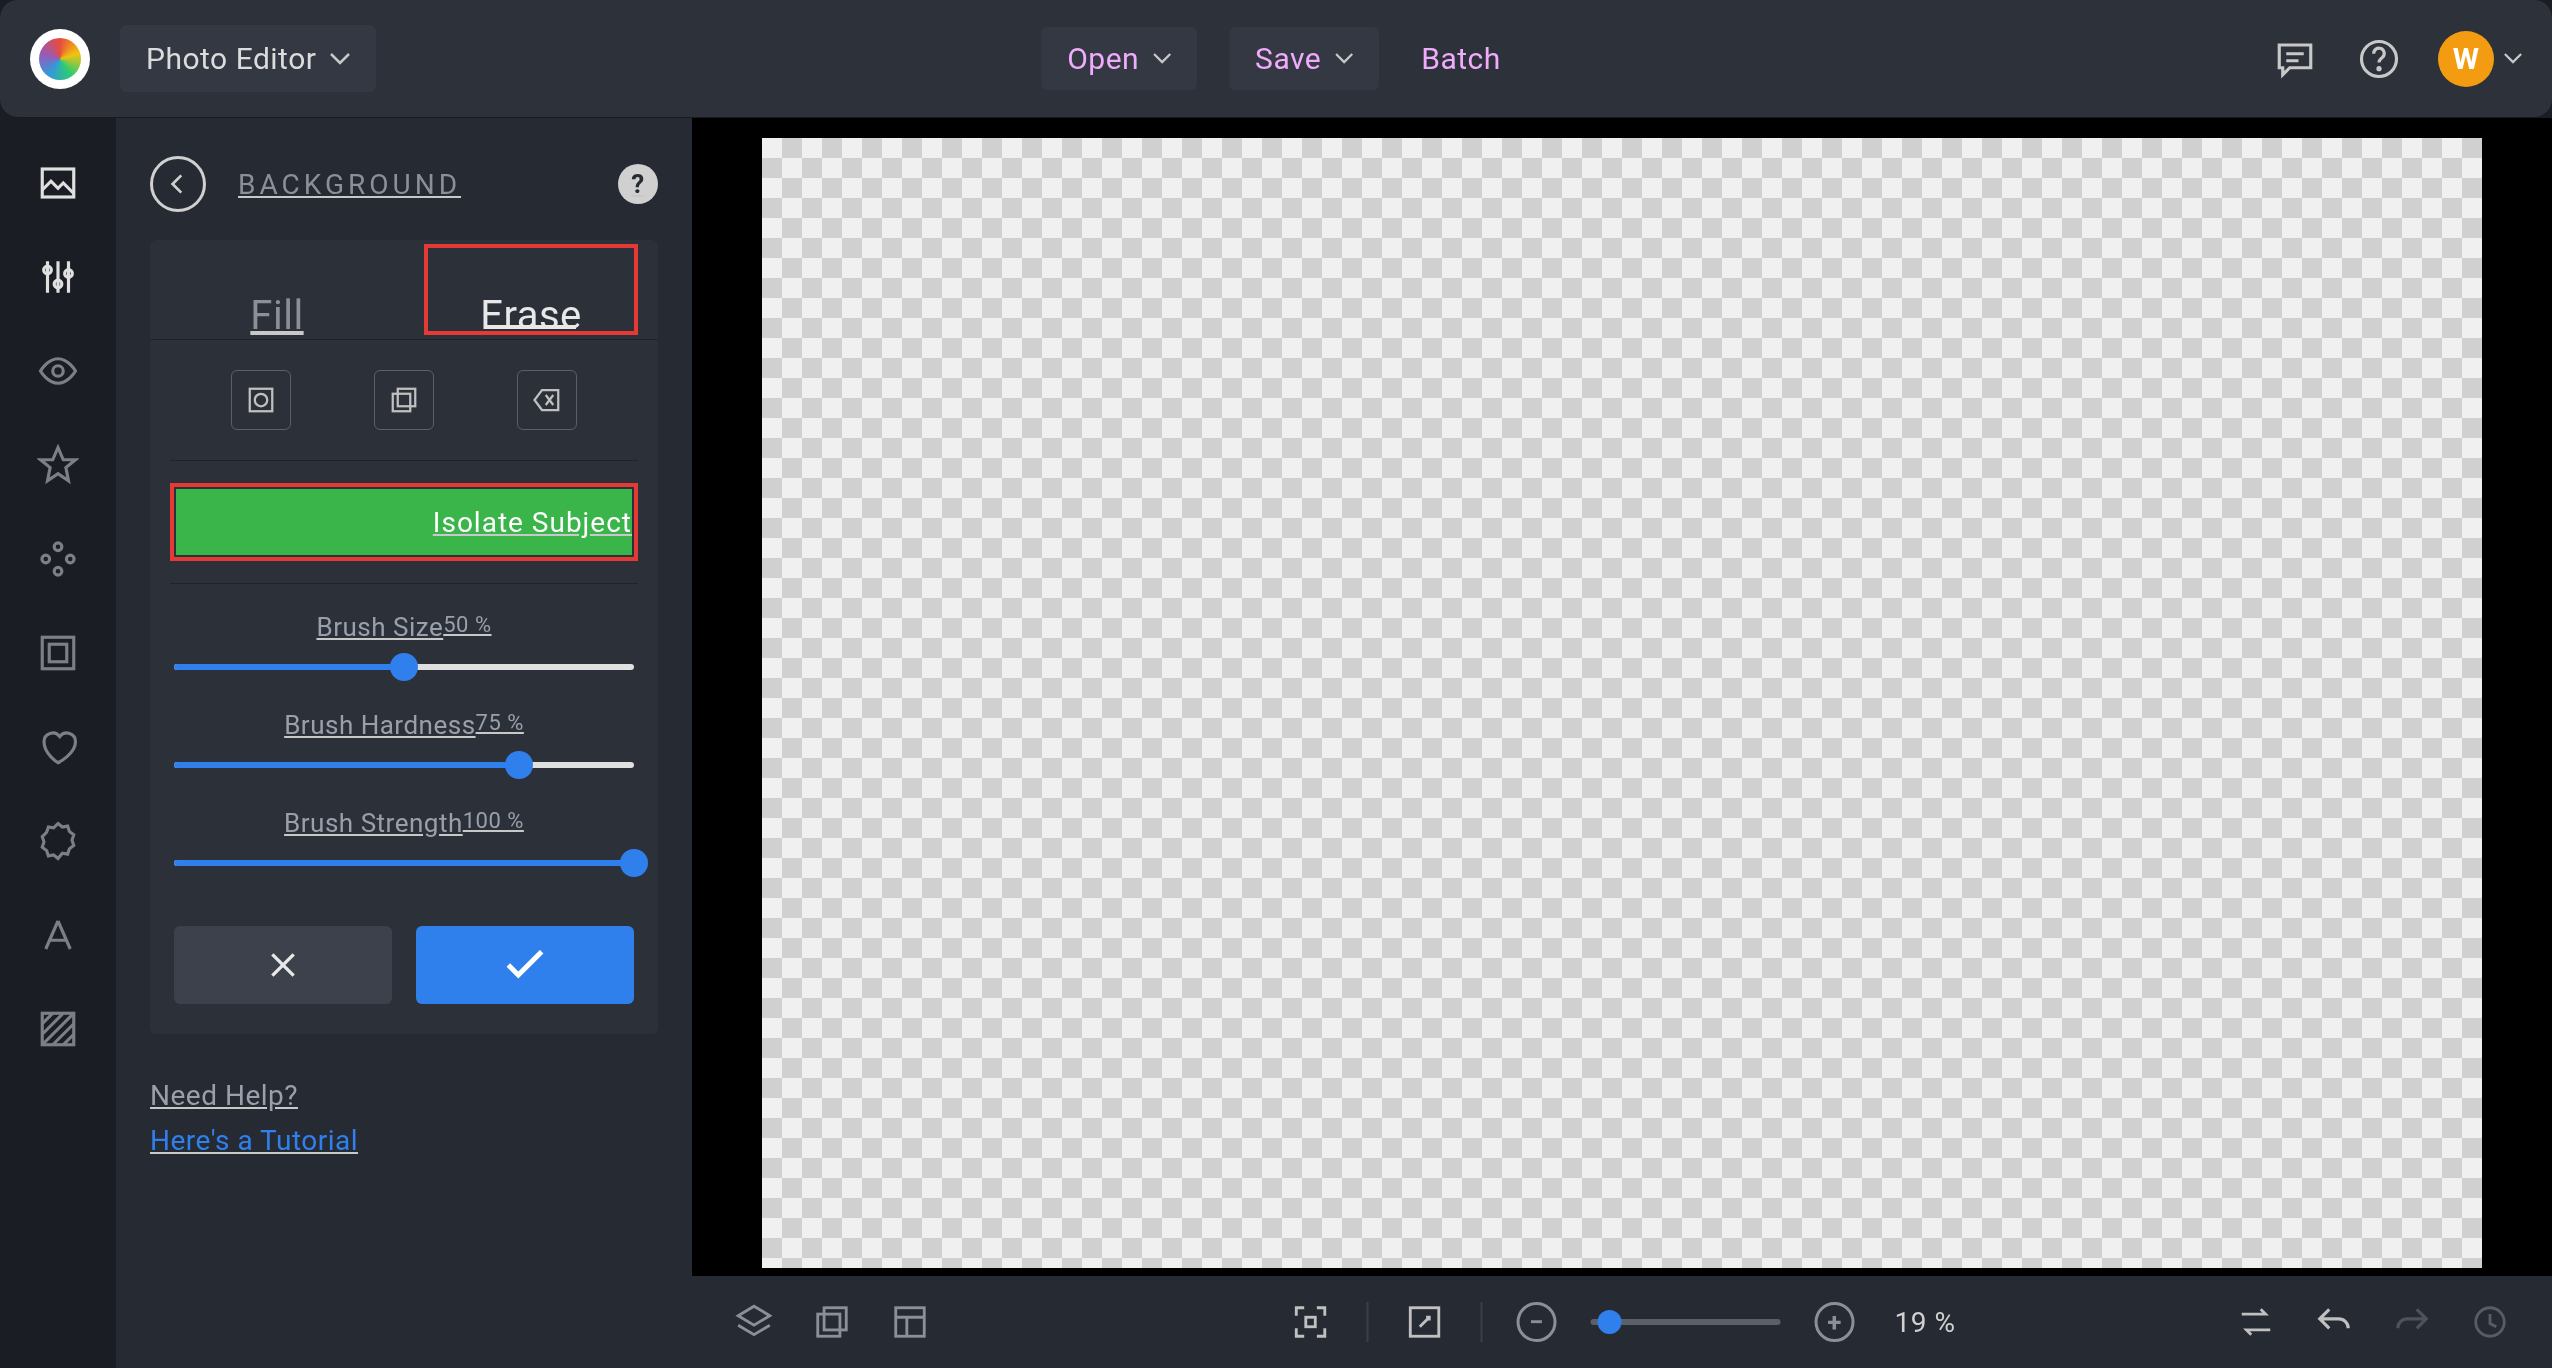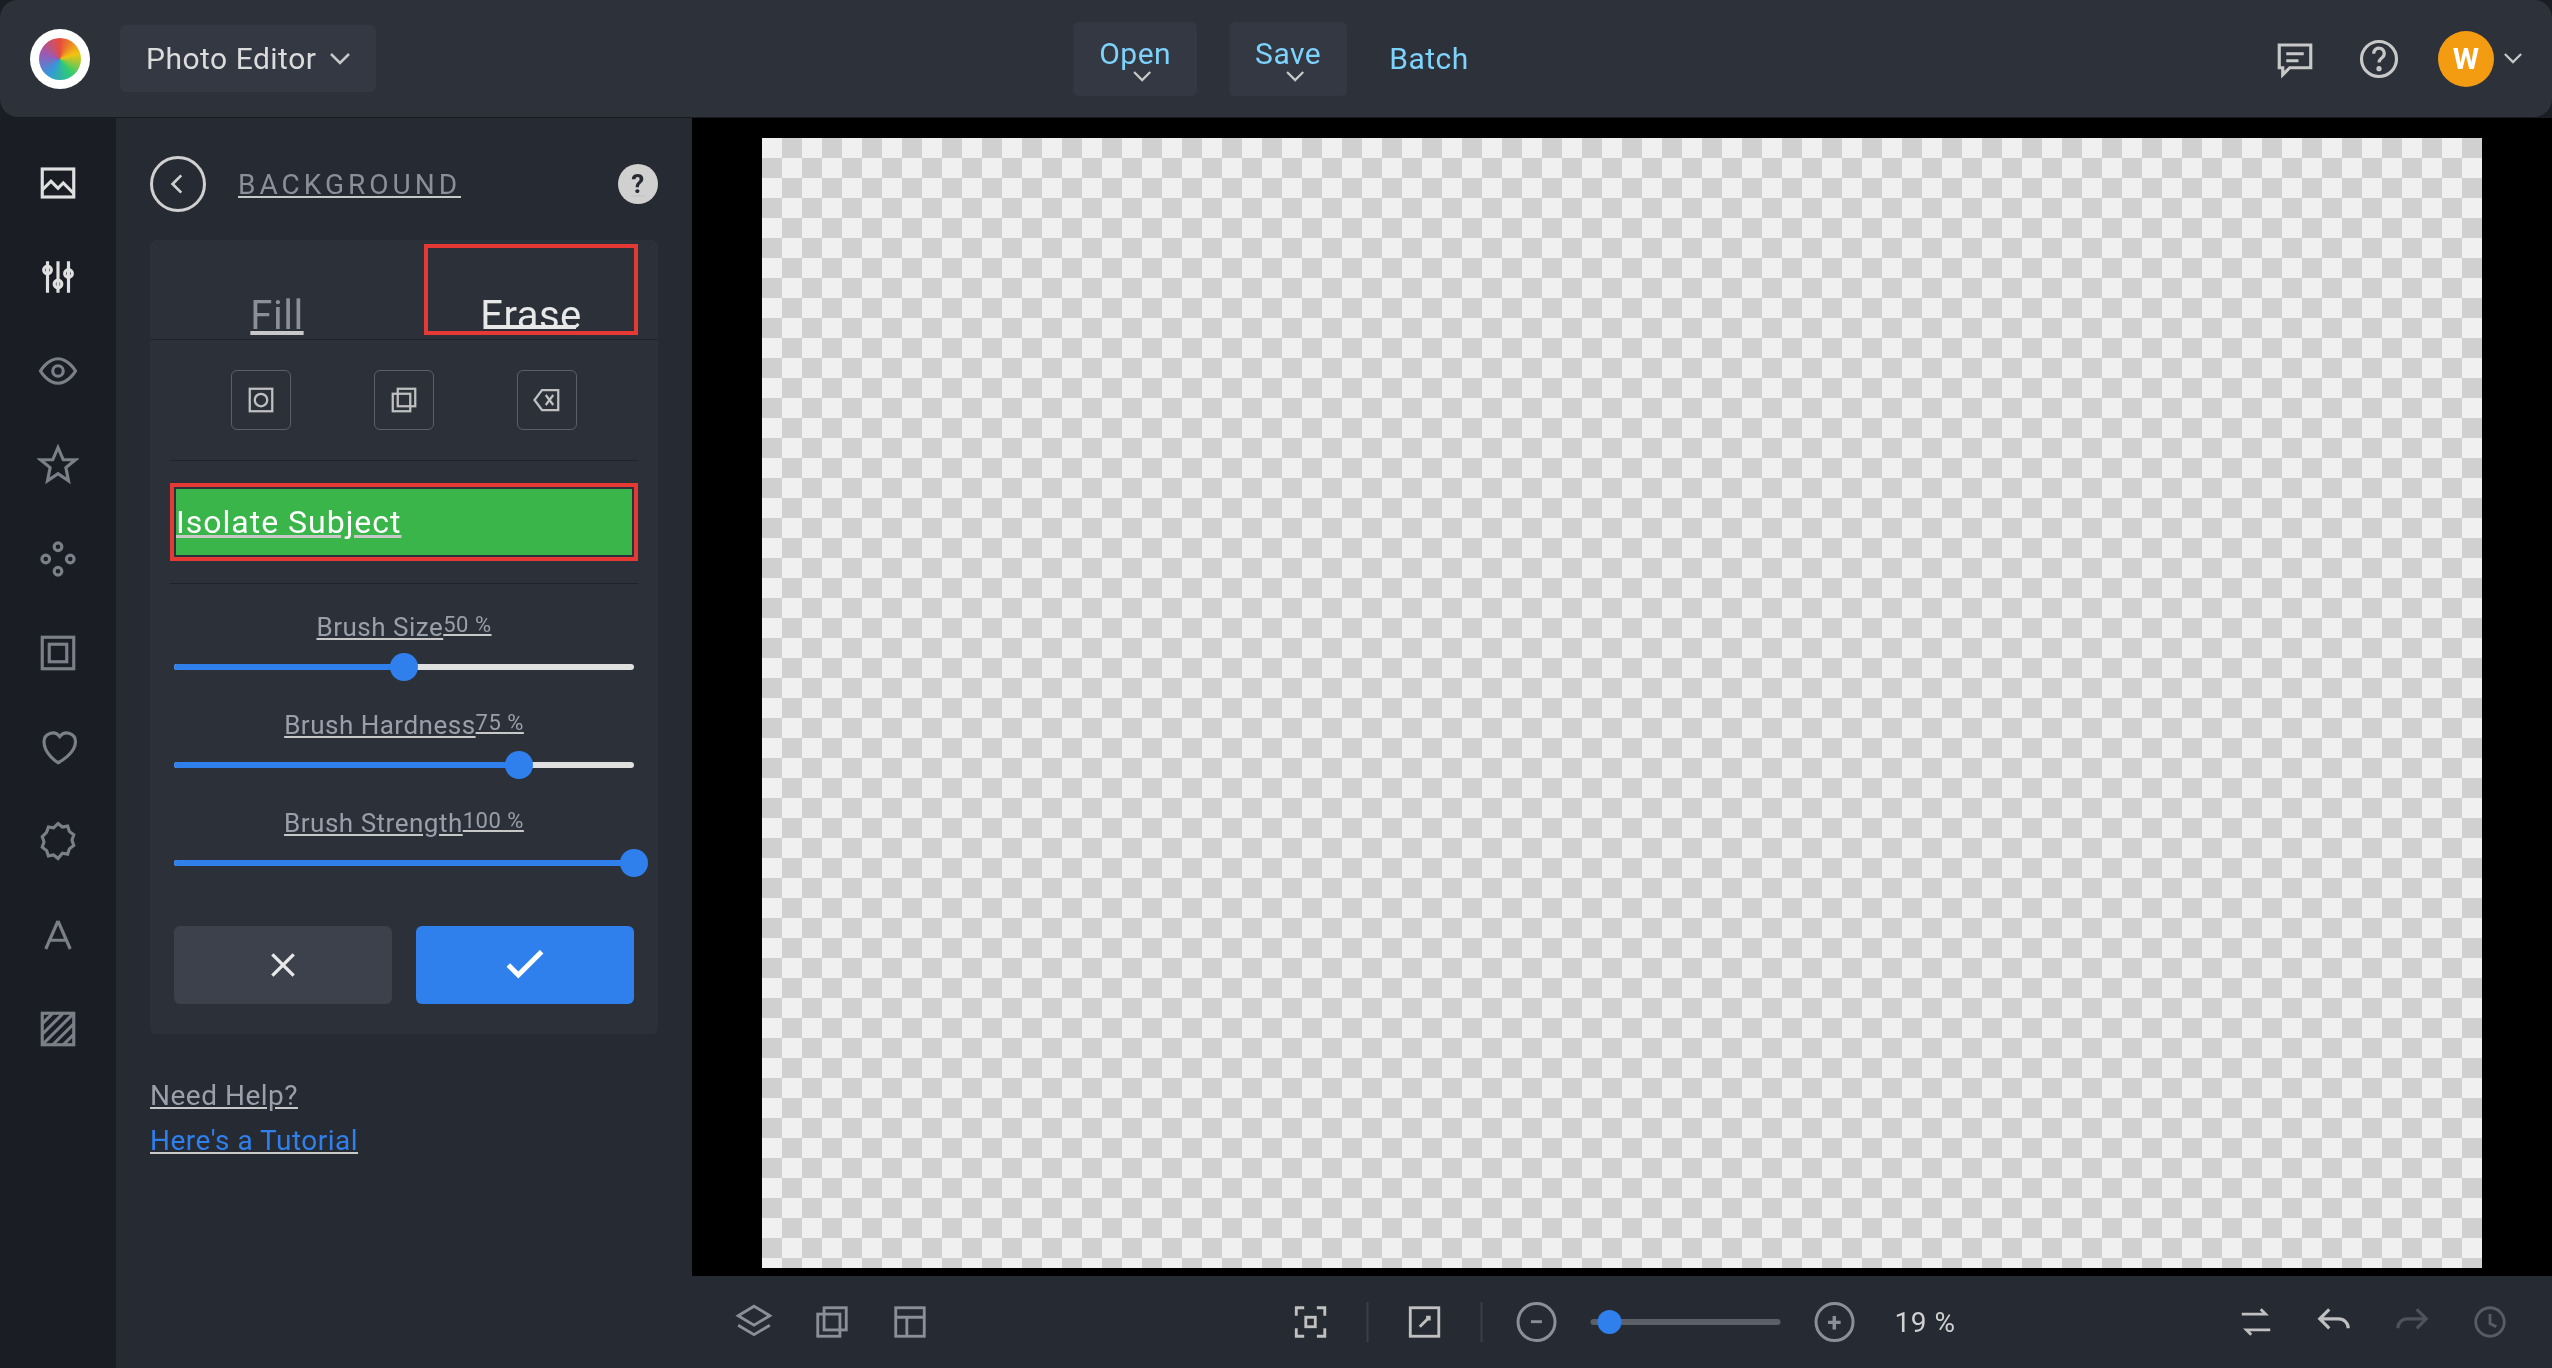--- a/index.html
+++ b/index.html
@@ -51,24 +51,23 @@
       transform: translateX(-50%);
       display: flex;
       gap: 32px;
       align-items: center;
     }
     .top-btn {
       background: #343842;
       border-radius: 6px;
       padding: 14px 26px;
       font-size: 30px;
-      color: #7dd3fc;
+      color: #f0abfc;
       display: flex; align-items: center;
       cursor: pointer;
-      flex-direction: column;
     }
     .top-btn.plain { background: transparent; padding: 14px 10px; }
     .topbar-right {
       margin-left: auto;
       display: flex;
       align-items: center;
       gap: 34px;
     }
     .icon-btn {
       width: 50px; height: 50px;
@@ -195,22 +194,22 @@
     .isolate-wrap {
       margin: 22px 20px;
       padding: 6px;
       position: relative;
     }
     .isolate-btn {
       width: 100%;
       height: 66px;
       background: #39b54a;
       color: #fff;
-      font-size: 32px;
-      display: flex; align-items: center; justify-content: flex-start;
+      font-size: 28px;
+      display: flex; align-items: center; justify-content: flex-end;
       cursor: pointer;
       letter-spacing: 1px;
     }
     .isolate-annot {
       position: absolute;
       inset: 0;
       pointer-events: none;
     }
     .divider { height: 1px; background: #1f2228; margin: 10px 20px; }
     .keepremove {

